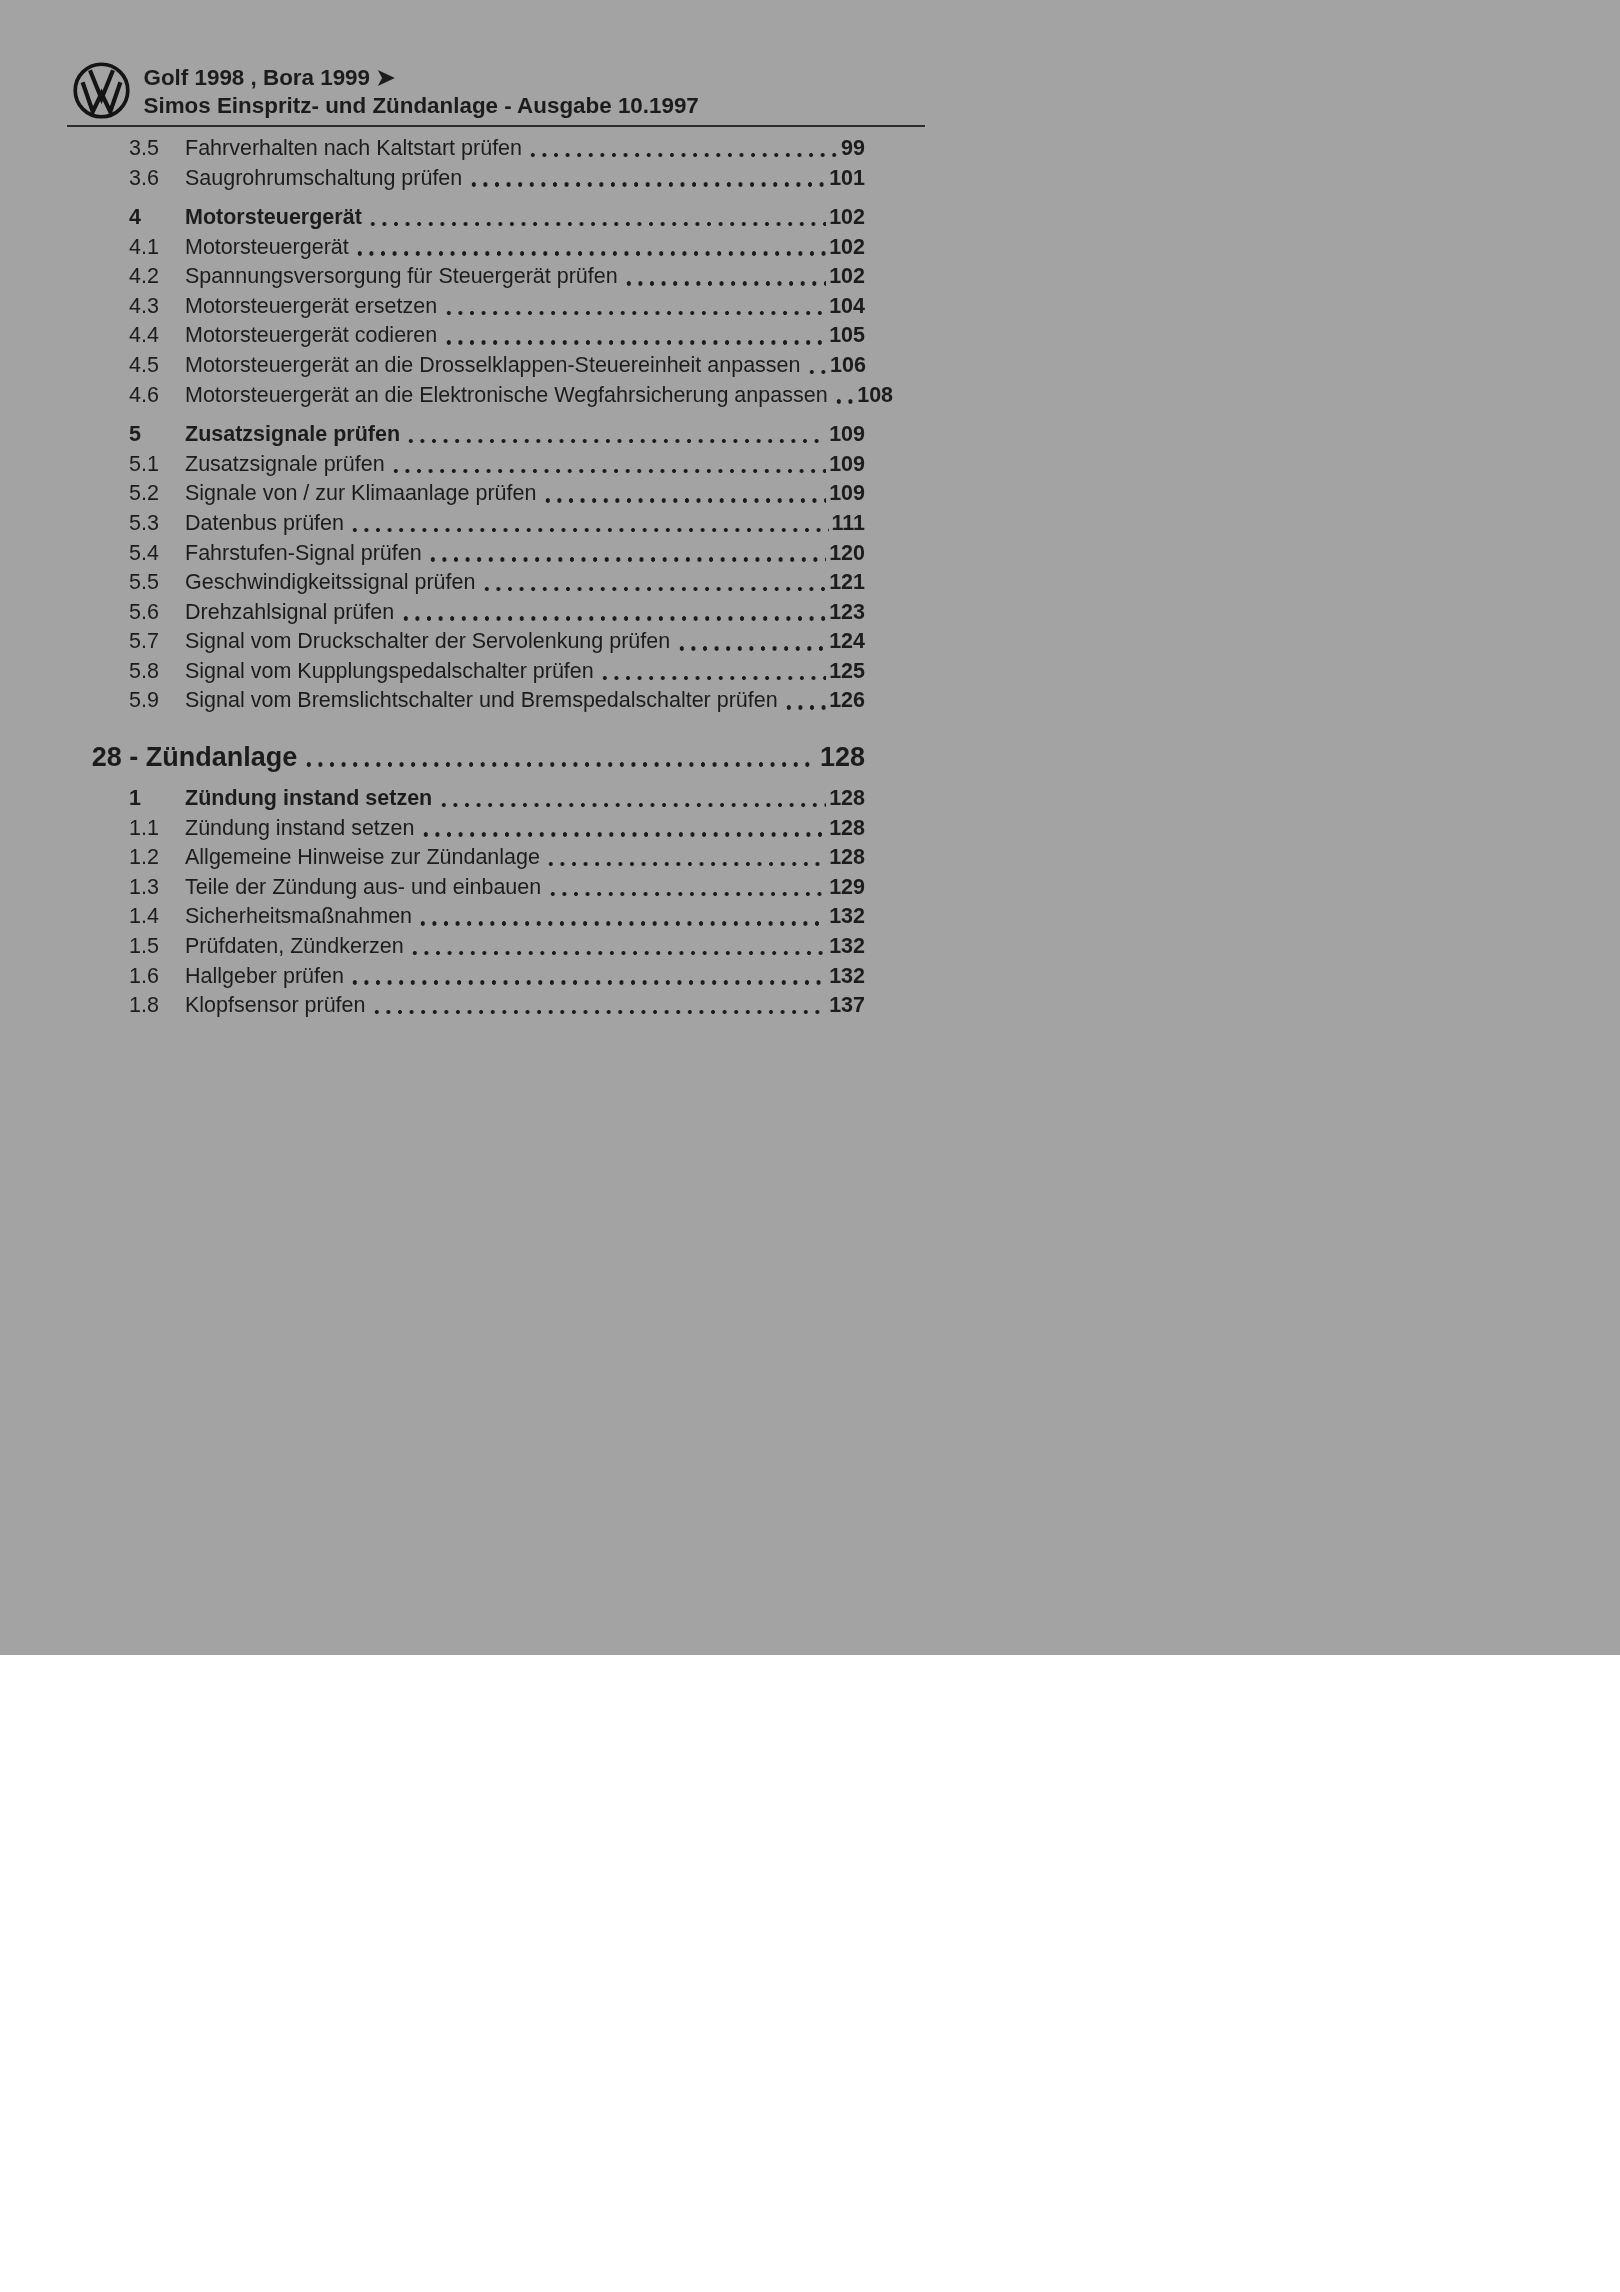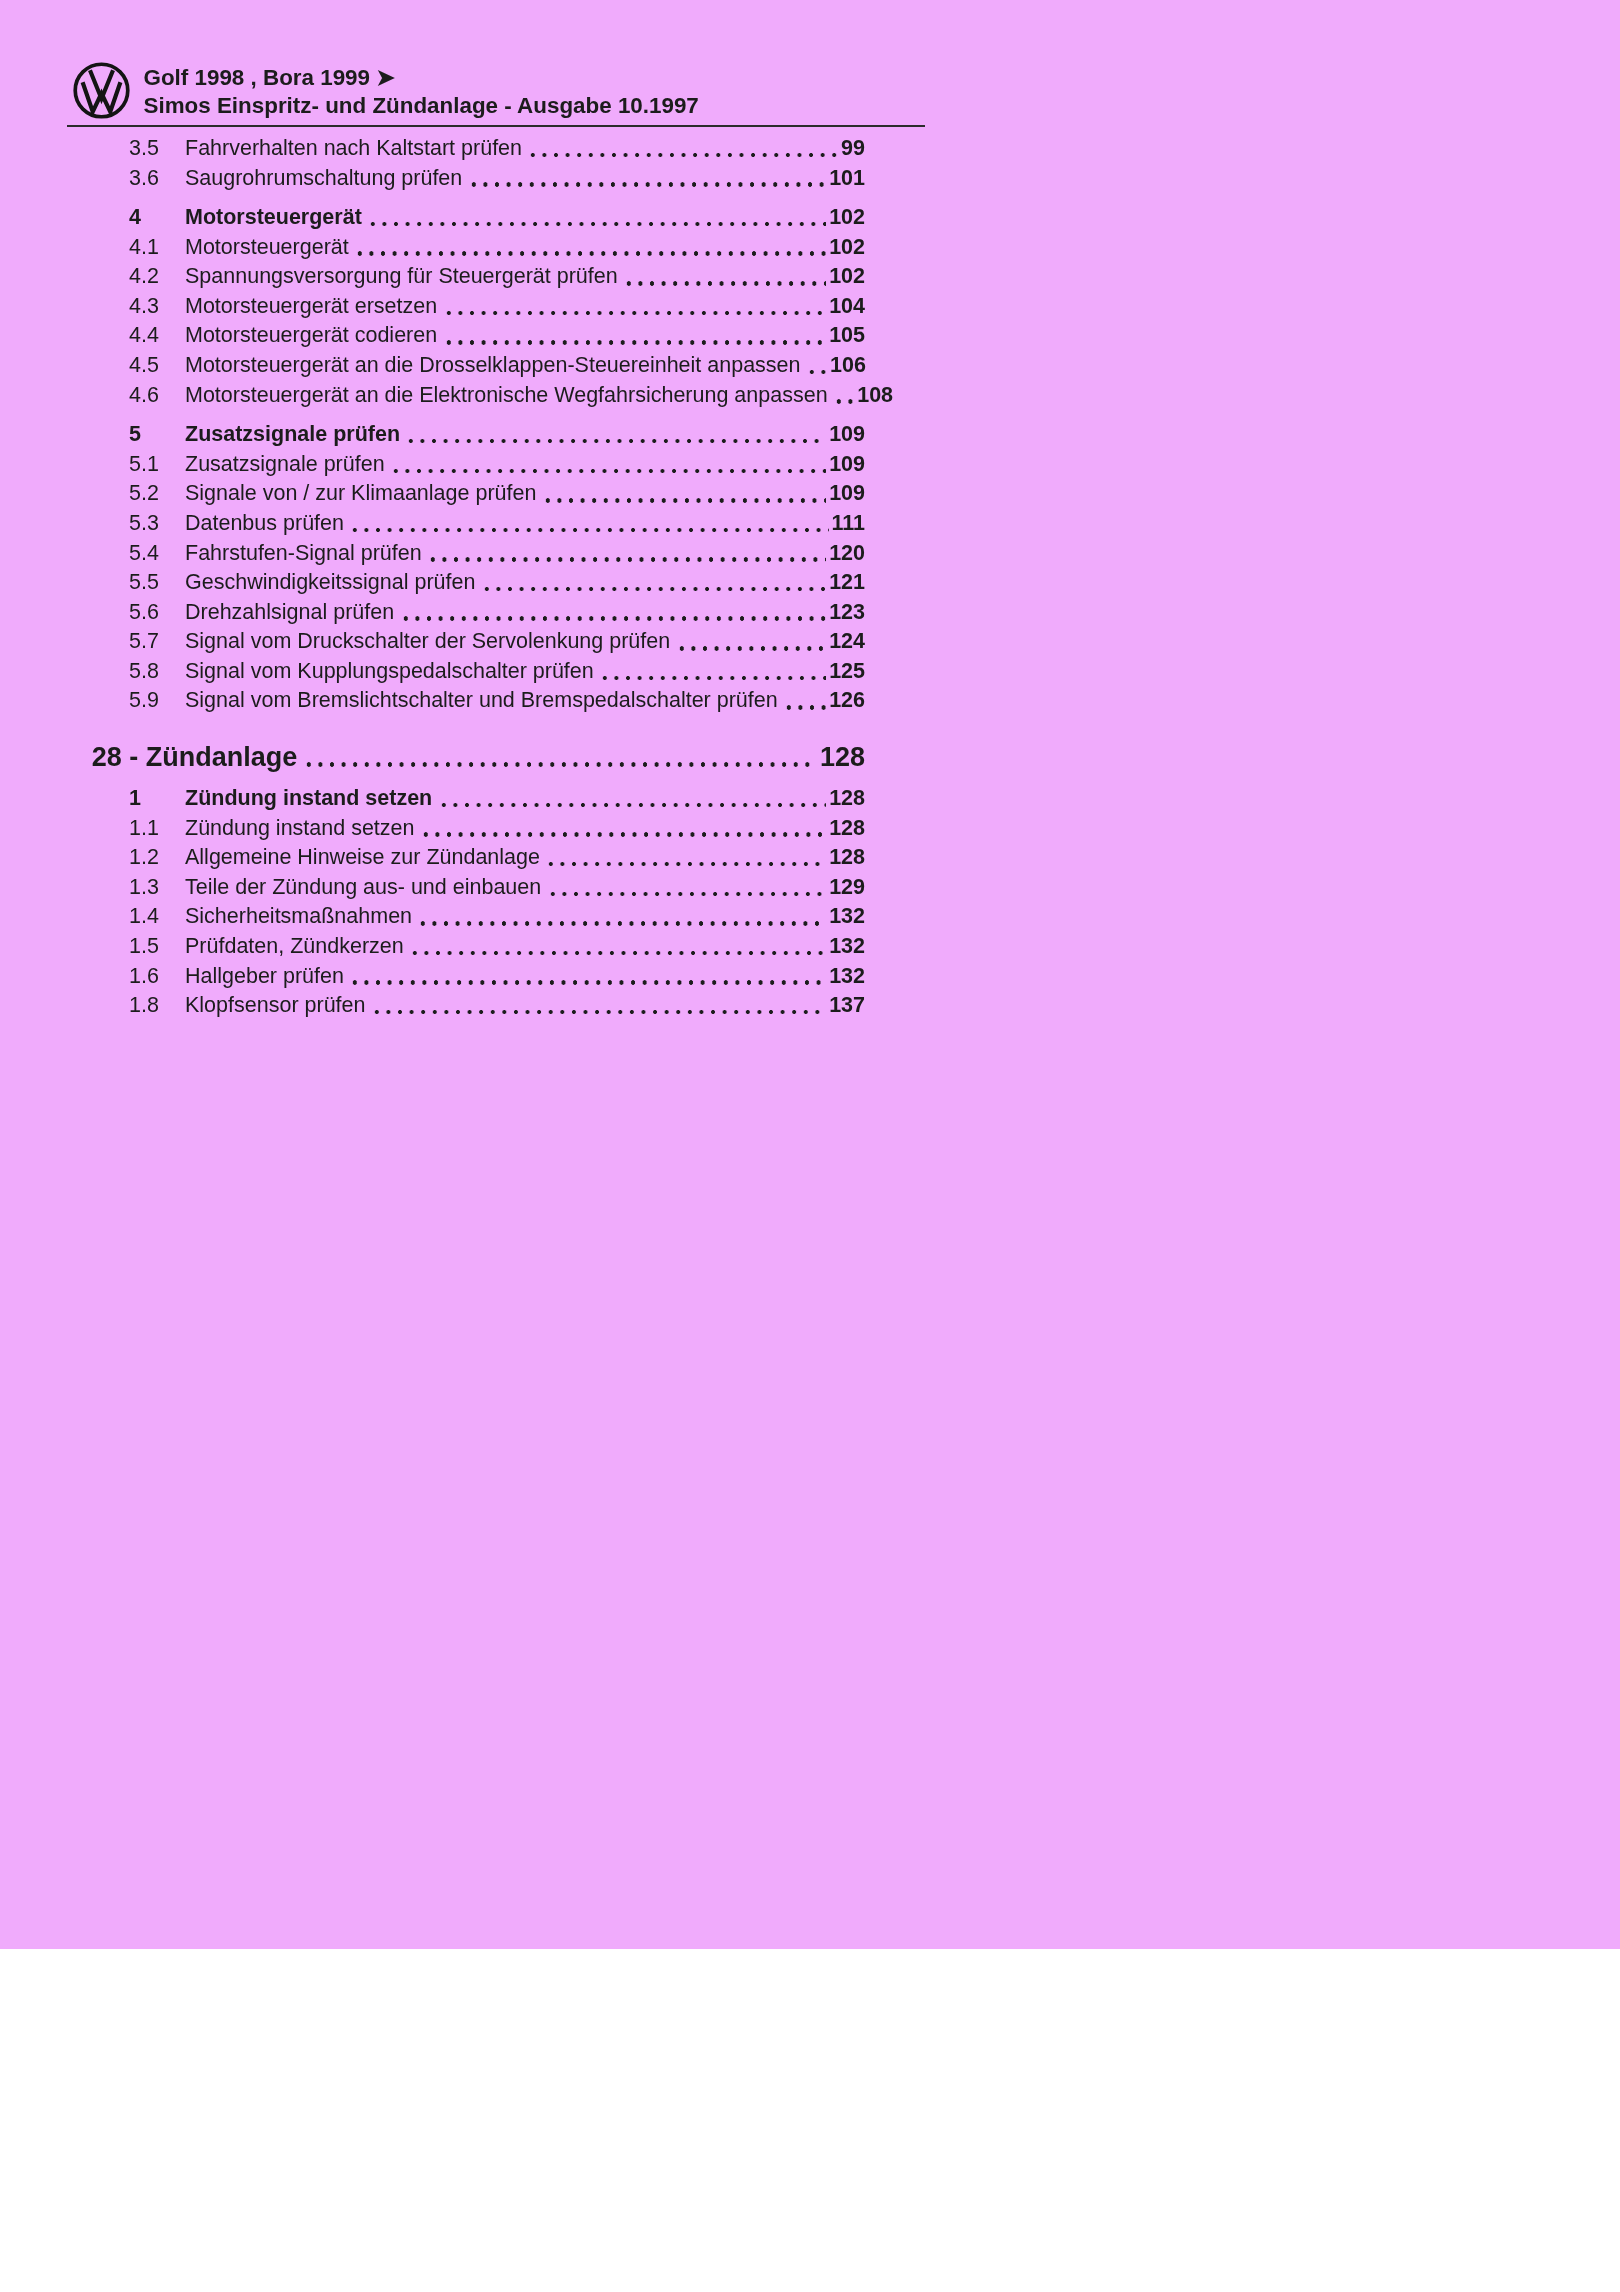--- a/index.html
+++ b/index.html
@@ -5,22 +5,22 @@
   * { box-sizing: border-box; }
   html, body { margin: 0; padding: 0; }
   body {
     font-family: "Liberation Sans", sans-serif;
     color: #1c1c1c;
     background: #ffffff;
   }
   .page {
     position: relative;
     width: 1620px;
-    height: 1949px;
-    background: #f0abfc;
+    height: 1655px;
+    background: #a3a3a3;
     overflow: hidden;
   }
 
   
   .header {
     position: absolute;
     left: 72px;
     top: 61px;
     display: flex;
     align-items: flex-start;

